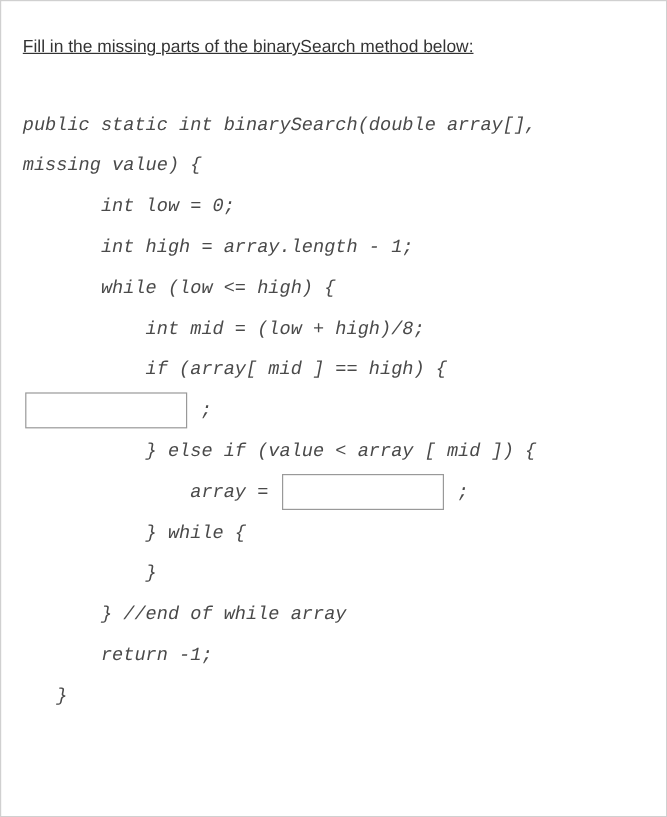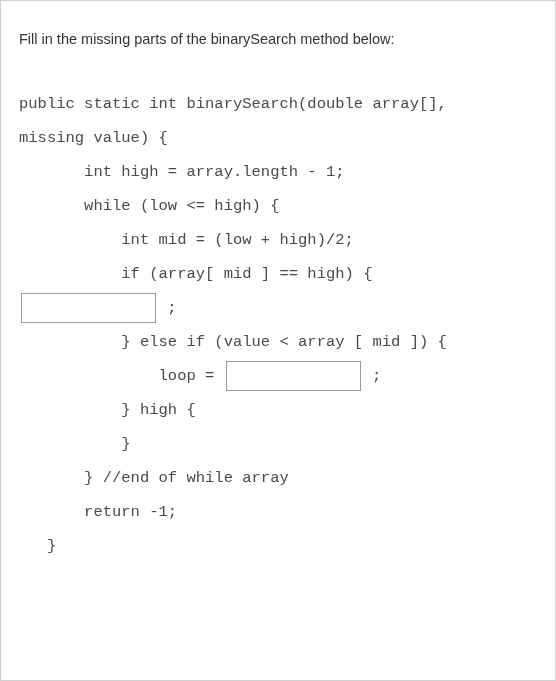--- a/index.html
+++ b/index.html
@@ -14,35 +14,37 @@
       font-family: Arial, Helvetica, sans-serif;
       border: 1px solid #d0d0d0;
       padding: 28px 18px 18px 18px;
       overflow: hidden;
     }
     .prompt {
       font-size: 14.5px;
       color: #333333;
       margin-bottom: 38px;
       line-height: 1.4;
+      text-decoration: underline;
     }
     .code-area {
       font-family: "Courier New", Courier, monospace;
       font-size: 15.5px;
       color: #4a4a4a;
       line-height: 2.2;
     }
     .code-line {
       white-space: pre;
       display: flex;
       align-items: center;
       height: 34px;
     }
     .code-text {
       white-space: pre;
+      font-style: italic;
     }
     .blank-input {
       display: inline-block;
       width: 135px;
       height: 30px;
       border: 1px solid #999999;
       background: #ffffff;
       font-family: "Courier New", Courier, monospace;
       font-size: 15px;
       padding: 0 4px;
@@ -51,32 +53,33 @@
     }
   </style>
 </head>
 <body>
 
 <div class="prompt">Fill in the missing parts of the binarySearch method below:</div>
 
 <div class="code-area">
   <div class="code-line"><span class="code-text">public static int binarySearch(double array[],</span></div>
   <div class="code-line"><span class="code-text">missing value) {</span></div>
+  <div class="code-line"><span class="code-text">       int low = 0;</span></div>
   <div class="code-line"><span class="code-text">       int high = array.length - 1;</span></div>
   <div class="code-line"><span class="code-text">       while (low &lt;= high) {</span></div>
-  <div class="code-line"><span class="code-text">           int mid = (low + high)/2;</span></div>
+  <div class="code-line"><span class="code-text">           int mid = (low + high)/8;</span></div>
   <div class="code-line"><span class="code-text">           if (array[ mid ] == high) {</span></div>
   <div class="code-line">
     <input type="text" class="blank-input" value="" style="">
     <span class="code-text"> ;</span>
   </div>
   <div class="code-line"><span class="code-text">           } else if (value &lt; array [ mid ]) {</span></div>
   <div class="code-line">
-    <span class="code-text">               loop = </span>
+    <span class="code-text">               array = </span>
     <input type="text" class="blank-input" value="" style="">
     <span class="code-text"> ;</span>
   </div>
-  <div class="code-line"><span class="code-text">           } high {</span></div>
+  <div class="code-line"><span class="code-text">           } while {</span></div>
   <div class="code-line"><span class="code-text">           }</span></div>
   <div class="code-line"><span class="code-text">       } //end of while array</span></div>
   <div class="code-line"><span class="code-text">       return -1;</span></div>
   <div class="code-line"><span class="code-text">   }</span></div>
 </div>
 
 </body></html>

